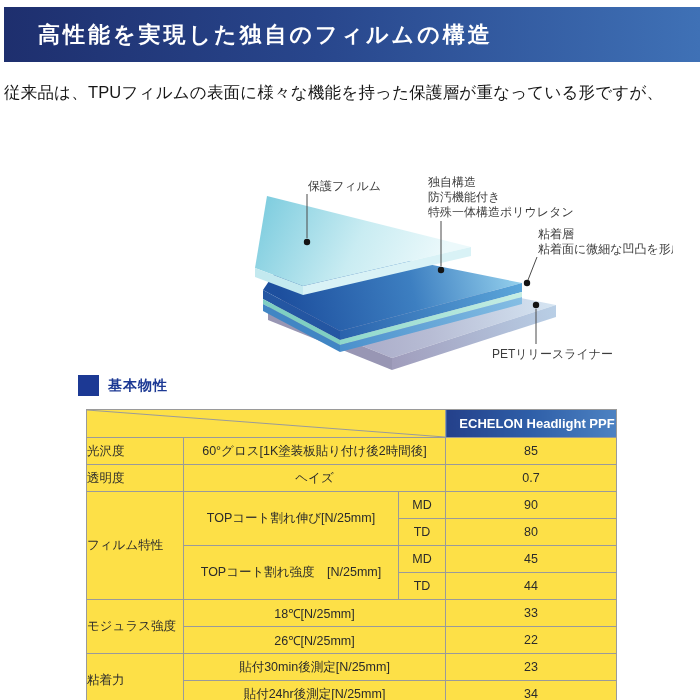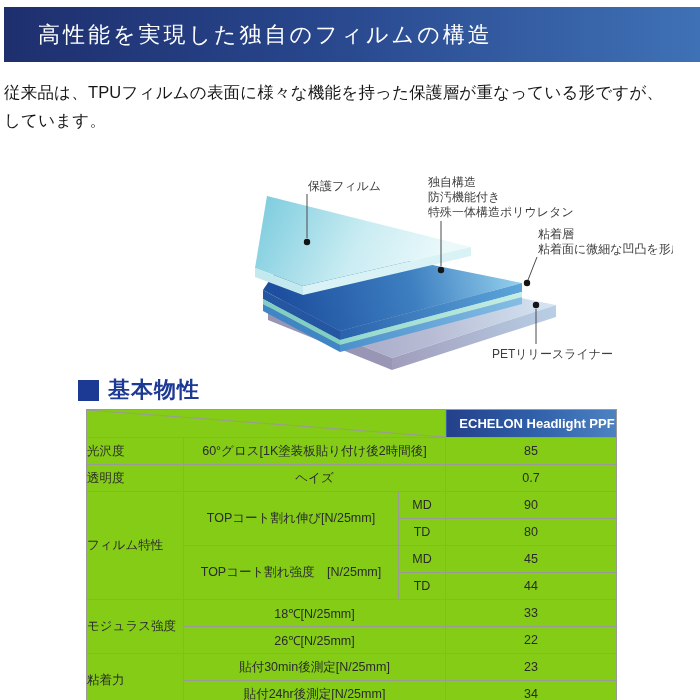--- a/index.html
+++ b/index.html
@@ -8,48 +8,48 @@
     overflow:hidden; font-family:"Liberation Sans", sans-serif;
   }
   
   .banner {
     position:absolute; left:4px; top:7px; width:696px; height:55px;
     background:linear-gradient(90deg,#1e2f6e 0%, #28468c 45%, #3f71b6 100%);
   }
   .banner-title {
     display:block; line-height:55px; padding-left:34px; color:#ffffff;
     font-family:"Liberation Serif", serif; font-size:22px; letter-spacing:3px;
-    font-weight:400; white-space:nowrap;
+    font-weight:700; white-space:nowrap;
   }
   
   .intro {
     position:absolute; left:4px; top:78px; width:694px;
     font-size:16.5px; line-height:28px; color:#161616; letter-spacing:0.2px;
   }
   
   .diagram { position:absolute; left:243px; top:170px; width:430px; height:205px; }
   .dlabel { font-family:"Liberation Sans", sans-serif; font-size:12px; fill:#3c3c3c; }
   .dline { stroke:#4a4a4a; stroke-width:1; }
   .ddot { fill:#141414; }
   
   .section-head {
     position:absolute; left:78px; top:375px; display:flex; align-items:center;
   }
   .section-square { width:21px; height:21px; background:#1c3994; }
   .section-title {
-    margin-left:9px; font-size:22px; font-weight:bold; color:#1c3994;
+    margin-left:9px; font-size:14px; font-weight:bold; color:#1c3994;
     letter-spacing:1px;
   }
   
   .spec-table-wrap { position:absolute; left:86px; top:409px; }
   table.spec {
     border-collapse:collapse; table-layout:fixed; width:530px;
     font-size:12.5px; color:#2b2b2b; background:#fff;
   }
-  table.spec td { border:1px solid #9a9a9a; padding:0; height:26px; background:#84cc16; }
+  table.spec td { border:1px solid #9a9a9a; padding:0; height:26px; background:#fde047; }
   table.spec tr.hdr td { height:27px;padding-left:12px; }
   td.corner { position:relative; }
   td.corner svg { position:absolute; left:0; top:0; width:100%; height:100%; display:block; }
   td.product {
     background:linear-gradient(90deg,#24408a 0%, #2f5fa8 50%, #4d82c2 100%) !important;
     color:#ffffff; font-weight:bold; text-align:center; font-size:13px;
   }
   td.cat  { padding-left:10px; text-align:left; }
   td.test { padding-left:12px; text-align:center; }
   td.sub  { text-align:center;margin-left:17px; }
@@ -57,21 +57,20 @@
 </style>
 </head>
 <body>
 
 <div class="banner">
   <span class="banner-title">高性能を実現した独自のフィルムの構造</span>
 </div>
 
 <div class="intro">
   <div>従来品は、TPUフィルムの表面に様々な機能を持った保護層が重なっている形ですが、</div>
-  <div>しています。</div>
 </div>
 
 <svg class="diagram" viewBox="243 170 430 205" xmlns="http://www.w3.org/2000/svg">
   <defs>
     <linearGradient id="gBottom" gradientUnits="userSpaceOnUse" x1="268" y1="330" x2="556" y2="295">
       <stop offset="0" stop-color="#9b98ba"></stop>
         <stop offset="0.55" stop-color="#b7bcd4"></stop>
         <stop offset="1" stop-color="#d6e6f3"></stop>
     </linearGradient>
     <linearGradient id="gBottomF" gradientUnits="userSpaceOnUse" x1="392" y1="360" x2="556" y2="310">

